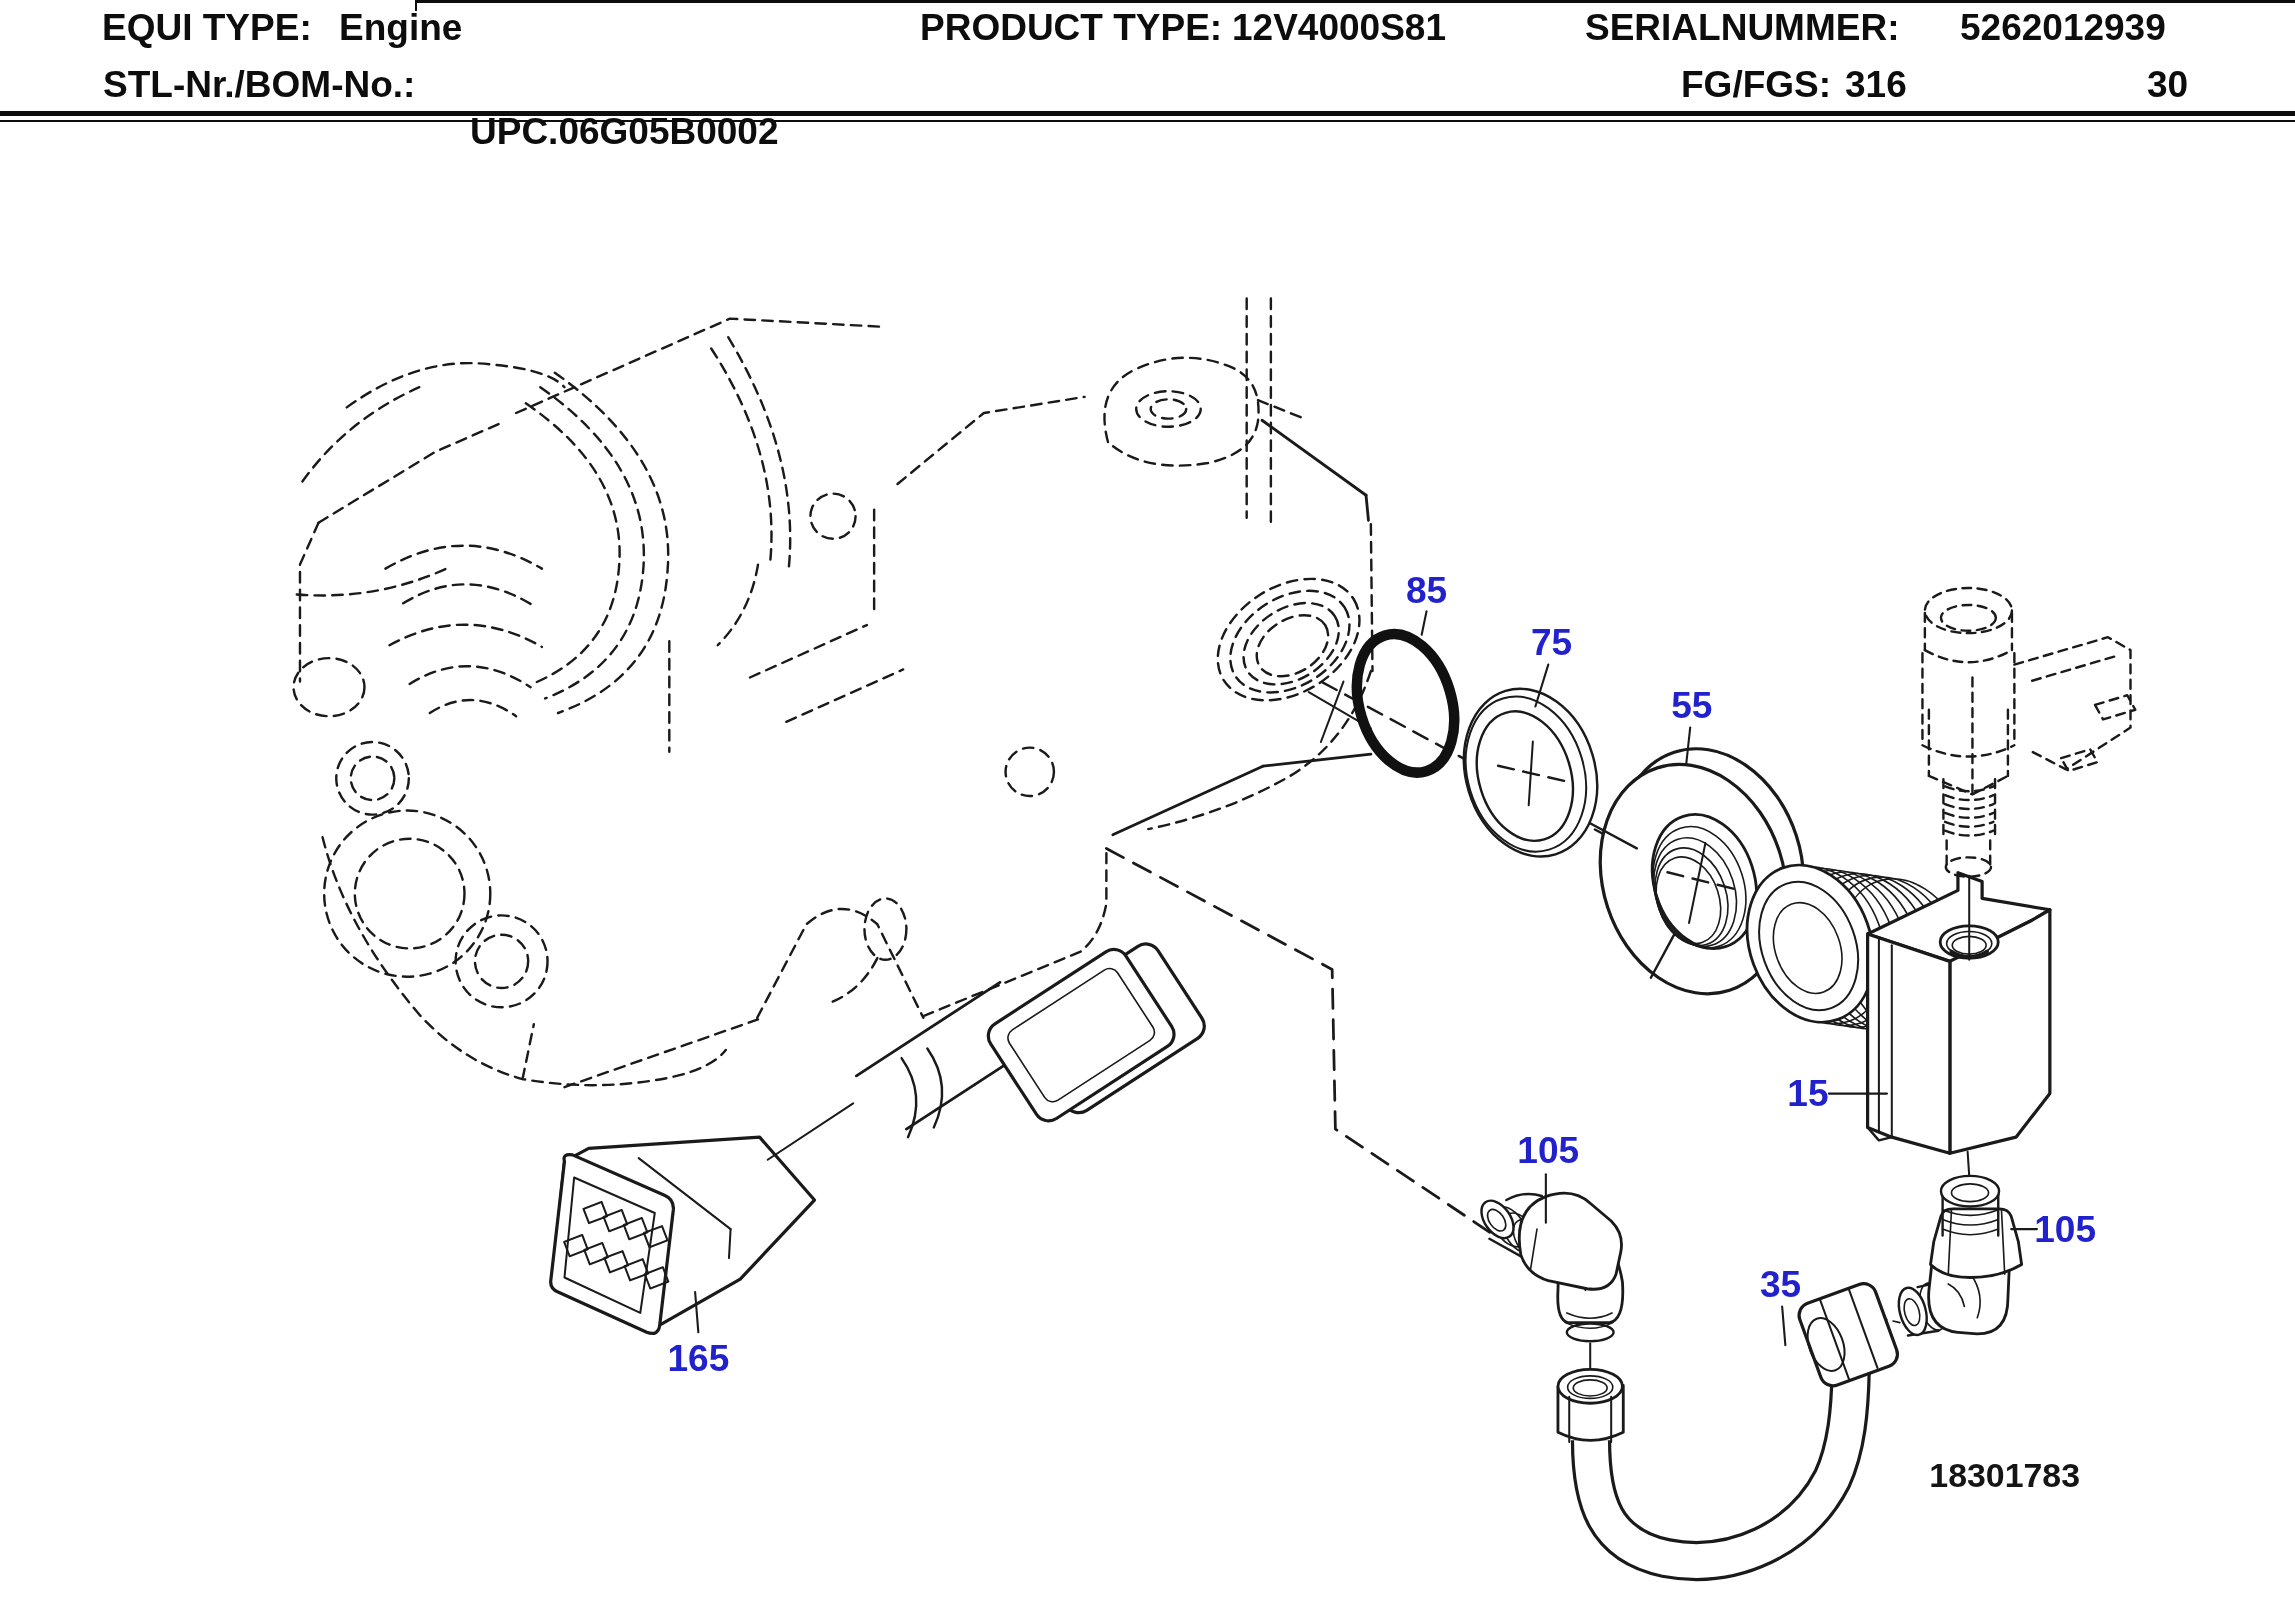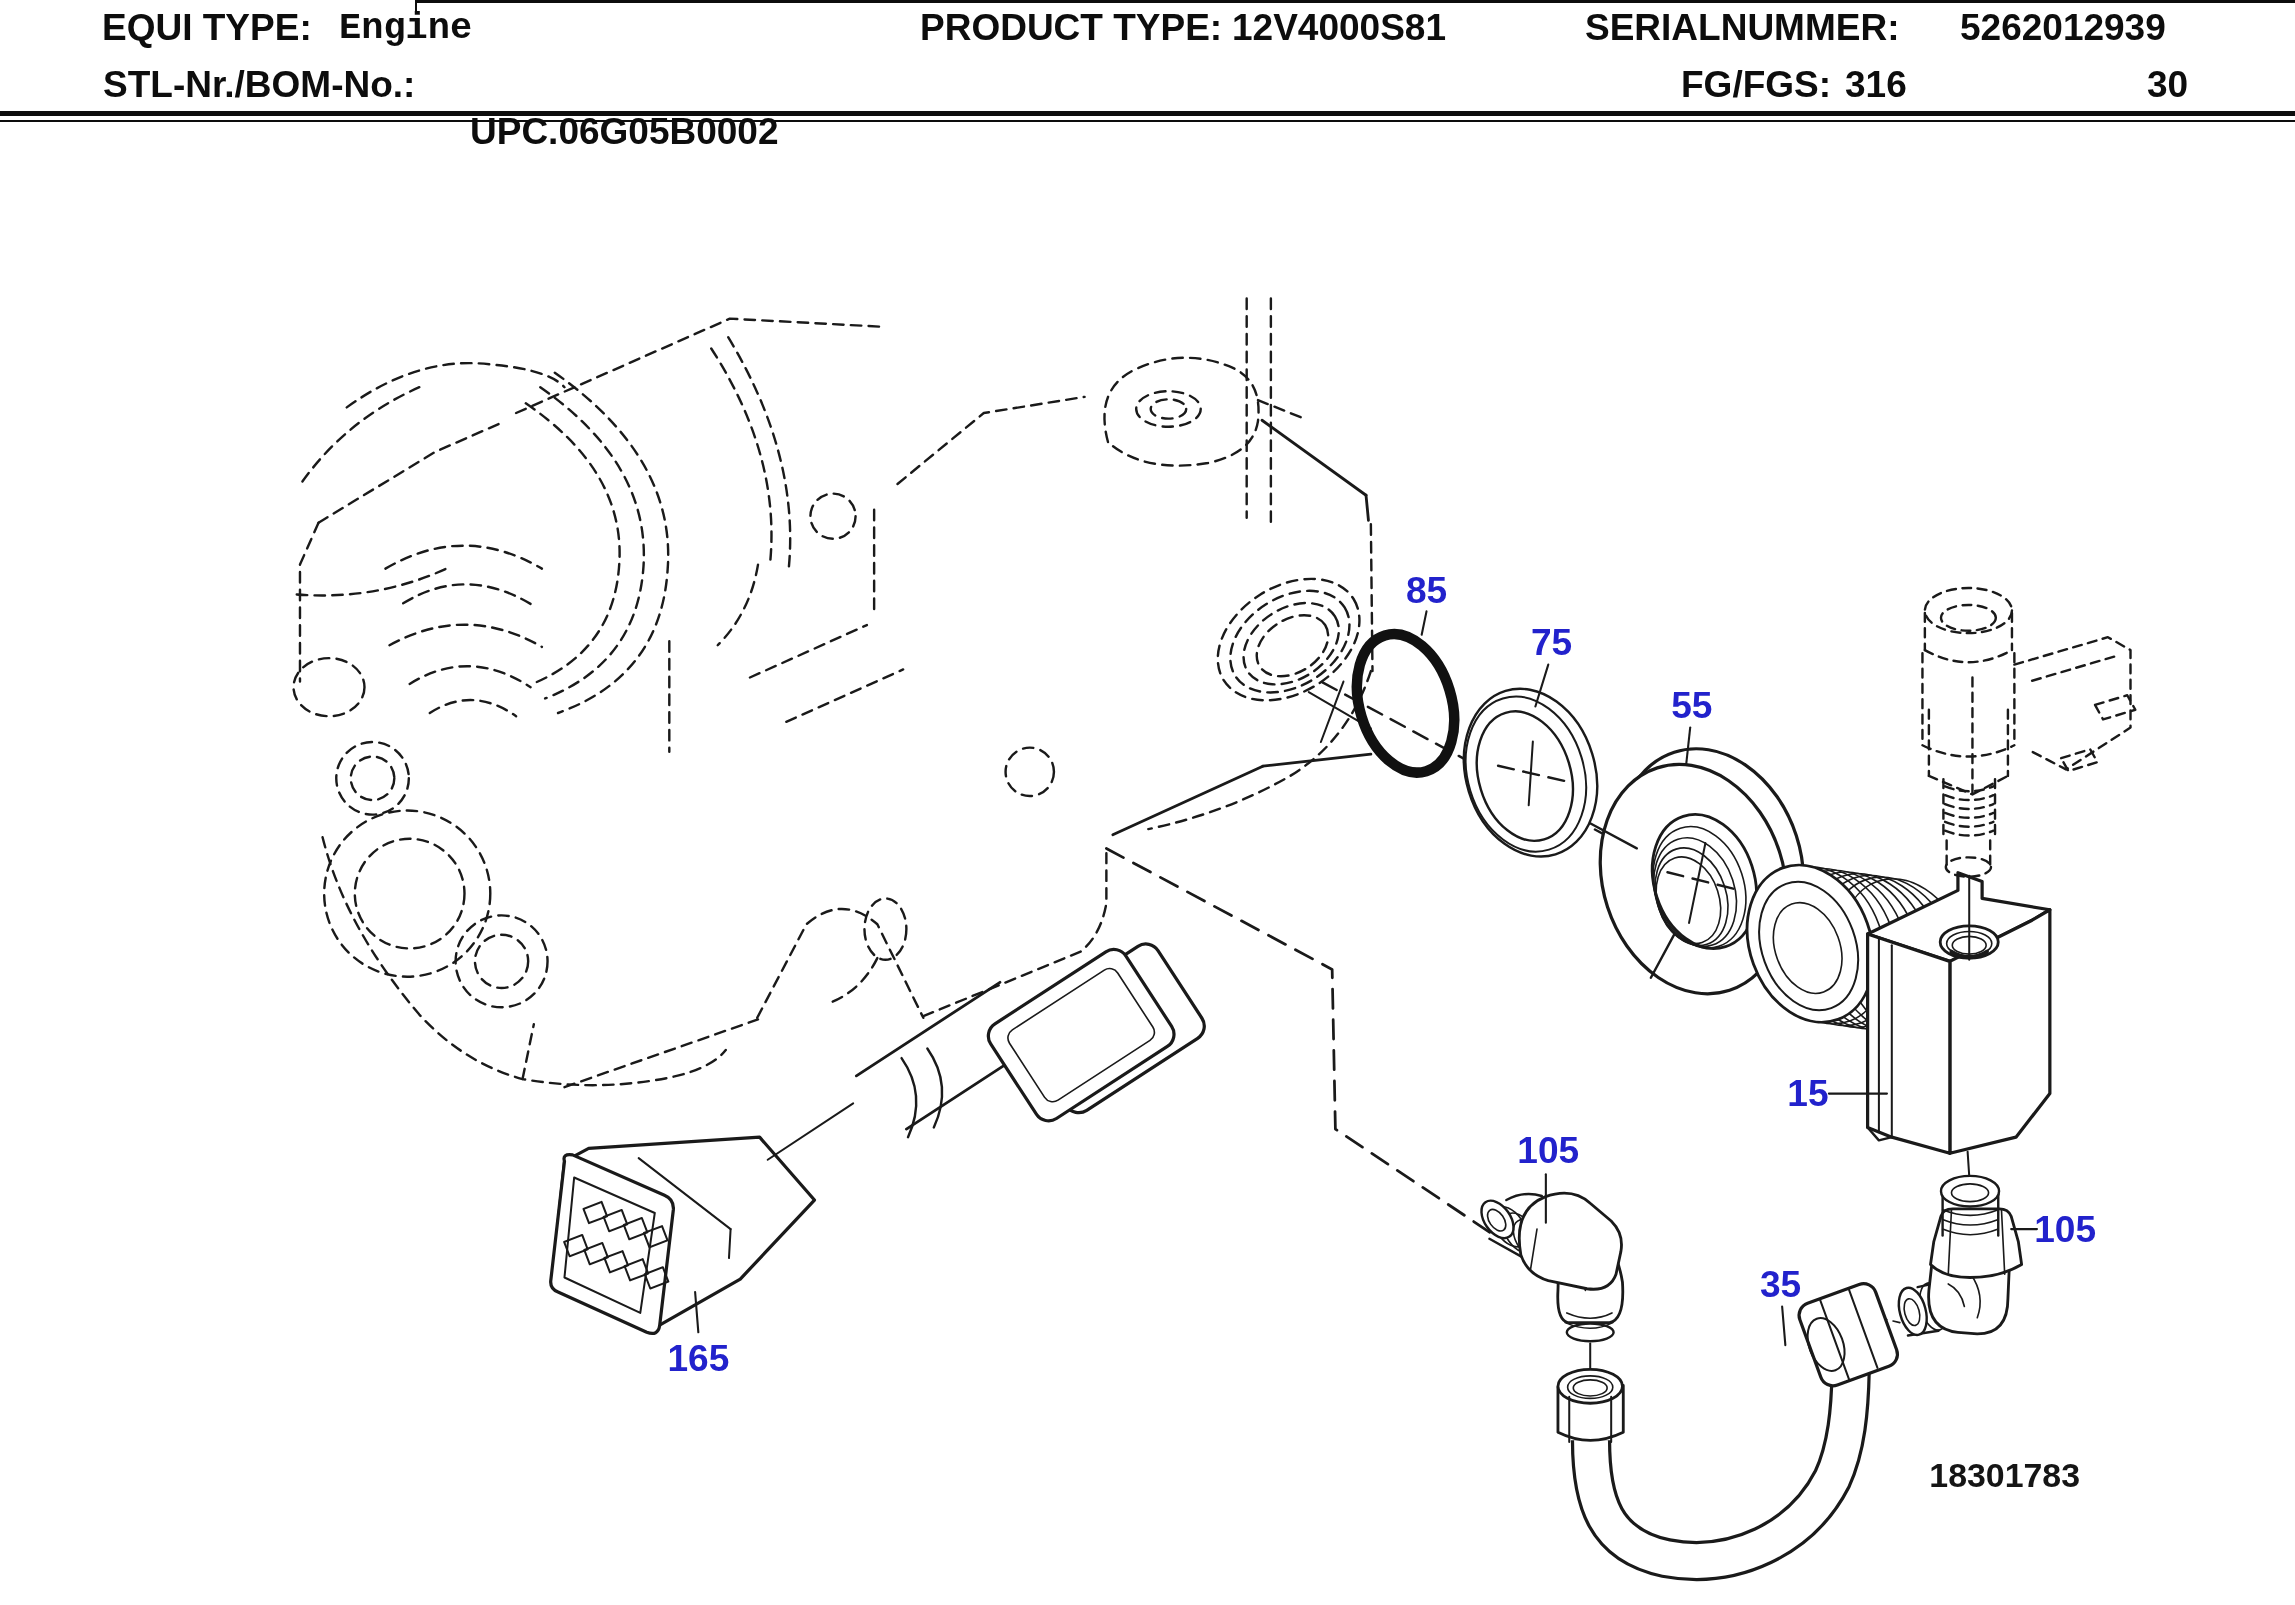--- a/index.html
+++ b/index.html
@@ -27,21 +27,21 @@
 </style>
 </head>
 <body>
 
 <div class="page">
 
   <div class="rule" style="left:415px;top:0;width:1880px;height:3.2px;"></div>
   <div class="rule" style="left:415px;top:0;width:2.4px;height:11.3px;"></div>
 
   <div class="hd" style="left:102px;top:8px;">EQUI TYPE:</div>
-  <div class="hd" style="left:339px;top:8px;font-family:Liberation Mono, monospace;">Engine</div>
+  <div class="hd" style="left:339px;top:8px;">Engine</div>
   <div class="hd" style="left:920px;top:8px;">PRODUCT TYPE:</div>
   <div class="hd" style="left:1232px;top:8px;">12V4000S81</div>
   <div class="hd" style="left:1553px;top:8px;margin-left:32px;">SERIALNUMMER:</div>
   <div class="hd" style="left:1960px;top:8px;">5262012939</div>
 
   <div class="hd" style="left:103px;top:65px;">STL-Nr./BOM-No.:</div>
   <div class="hd" style="left:470px;top:65px;margin-top:47px;">UPC.06G05B0002</div>
   <div class="hd" style="left:1681px;top:65px;">FG/FGS:</div>
   <div class="hd" style="left:1845px;top:65px;">316</div>
   <div class="hd" style="left:2147px;top:65px;">30</div>

